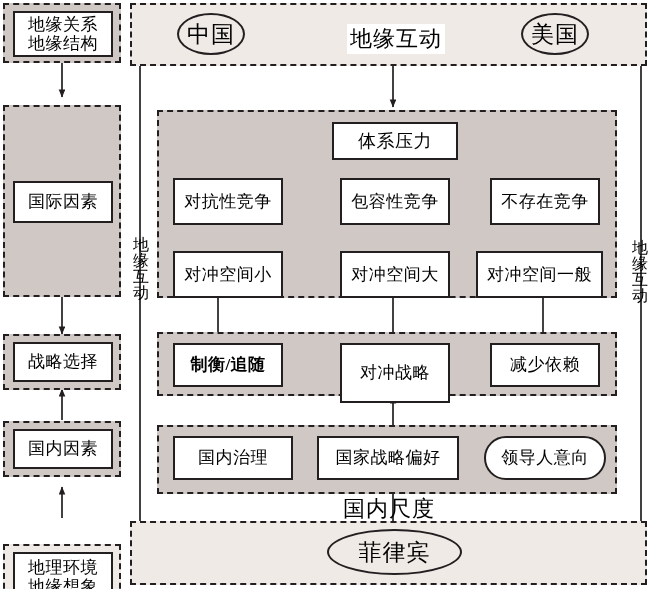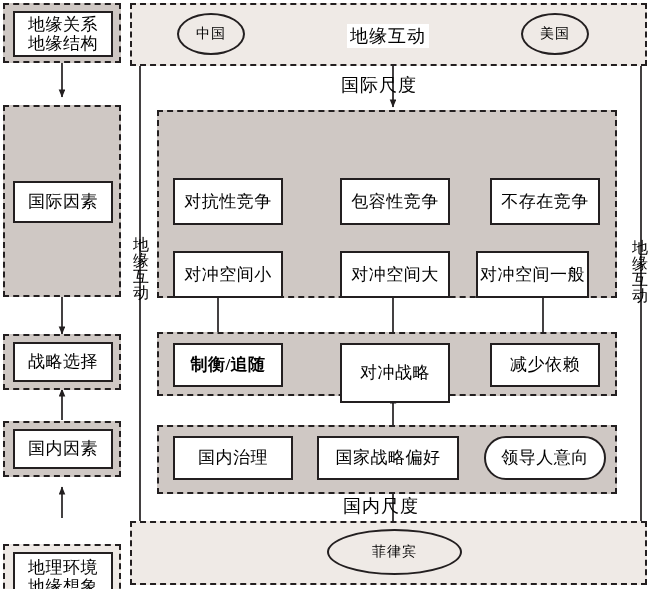--- a/index.html
+++ b/index.html
@@ -13,27 +13,27 @@
   .grayzone{position:absolute;box-sizing:border-box;border:2px dashed #231f20;background:#CFC8C4;}
 
   .nodebox{position:absolute;box-sizing:border-box;background:#ffffff;
            border:2px solid #231f20;display:flex;align-items:center;
            justify-content:center;text-align:center;color:#000;
            font-size:17px;line-height:1.05;letter-spacing:.5px;white-space:nowrap;}
   .nodebox.two{line-height:1.12;white-space:normal;}
 
   .ellipse{position:absolute;box-sizing:border-box;border:2px solid #231f20;
            border-radius:50%;background:#EFEAE6;display:flex;align-items:center;
-           justify-content:center;font-size:14px;color:#000;letter-spacing:1px;}
+           justify-content:center;font-size:23px;color:#000;letter-spacing:1px;}
 
   .vlabel{position:absolute;font-size:16px;color:#000;line-height:1.0;
           text-align:center;letter-spacing:0;}
   .vlabel span{display:block;}
 
-  .flabel{position:absolute;font-size:18px;color:#000;background:#ffffff;
+  .flabel{position:absolute;font-size:22px;color:#000;background:#ffffff;
           padding:0 3px;letter-spacing:1px;white-space:nowrap;}
   .flabel.nobg{background:transparent;}
 
   svg.lines{position:absolute;left:0;top:0;width:650px;height:589px;
             pointer-events:none;}
 </style>
 </head>
 <body>
 
 <div id="stage">
@@ -114,32 +114,32 @@
   </div>
 
   <div class="band" style="left:130px;top:3px;width:517px;height:63px;"></div>
 
   <div class="ellipse" style="left:177px;top:13px;width:68px;height:42px;">中国</div>
 
   <div class="ellipse" style="left:521px;top:13px;width:68px;height:42px;">美国</div>
 
   <div class="flabel" style="left:347px;top:24px;">地缘互动</div>
 
-  <div class="flabel nobg" style="left:338px;top:73px;">国际尺度</div>
 
   <div class="grayzone" style="left:157px;top:110px;width:460px;height:188px;">
 
+    <div class="nodebox" style="left:173px;top:10px;width:126px;height:38px;position:absolute;font-size:18px;">体系压力</div>
 
     <div class="nodebox" style="left:14px;top:66px;width:110px;height:47px;position:absolute;">对抗性竞争</div>
     <div class="nodebox" style="left:181px;top:66px;width:110px;height:47px;position:absolute;">包容性竞争</div>
     <div class="nodebox" style="left:331px;top:66px;width:110px;height:47px;position:absolute;">不存在竞争</div>
 
     <div class="nodebox" style="left:14px;top:139px;width:110px;height:47px;position:absolute;">对冲空间小</div>
     <div class="nodebox" style="left:181px;top:139px;width:110px;height:47px;position:absolute;">对冲空间大</div>
-    <div class="nodebox" style="left:317px;top:139px;width:113px;height:47px;position:absolute;">对冲空间一般</div>
+    <div class="nodebox" style="left:317px;top:139px;width:127px;height:47px;position:absolute;">对冲空间一般</div>
   </div>
 
   <div class="grayzone" style="left:157px;top:332px;width:460px;height:64px;">
     <div class="nodebox" style="left:14px;top:9px;width:110px;height:44px;position:absolute;font-weight:bold;">制衡/追随</div>
     <div class="nodebox" style="left:181px;top:9px;width:110px;height:60px;position:absolute;">对冲战略</div>
     <div class="nodebox" style="left:331px;top:9px;width:110px;height:44px;position:absolute;">减少依赖</div>
   </div>
 
   <div class="grayzone" style="left:157px;top:425px;width:460px;height:69px;padding-left:32px;">
     <div class="nodebox" style="left:14px;top:9px;width:120px;height:44px;position:absolute;">国内治理</div>

